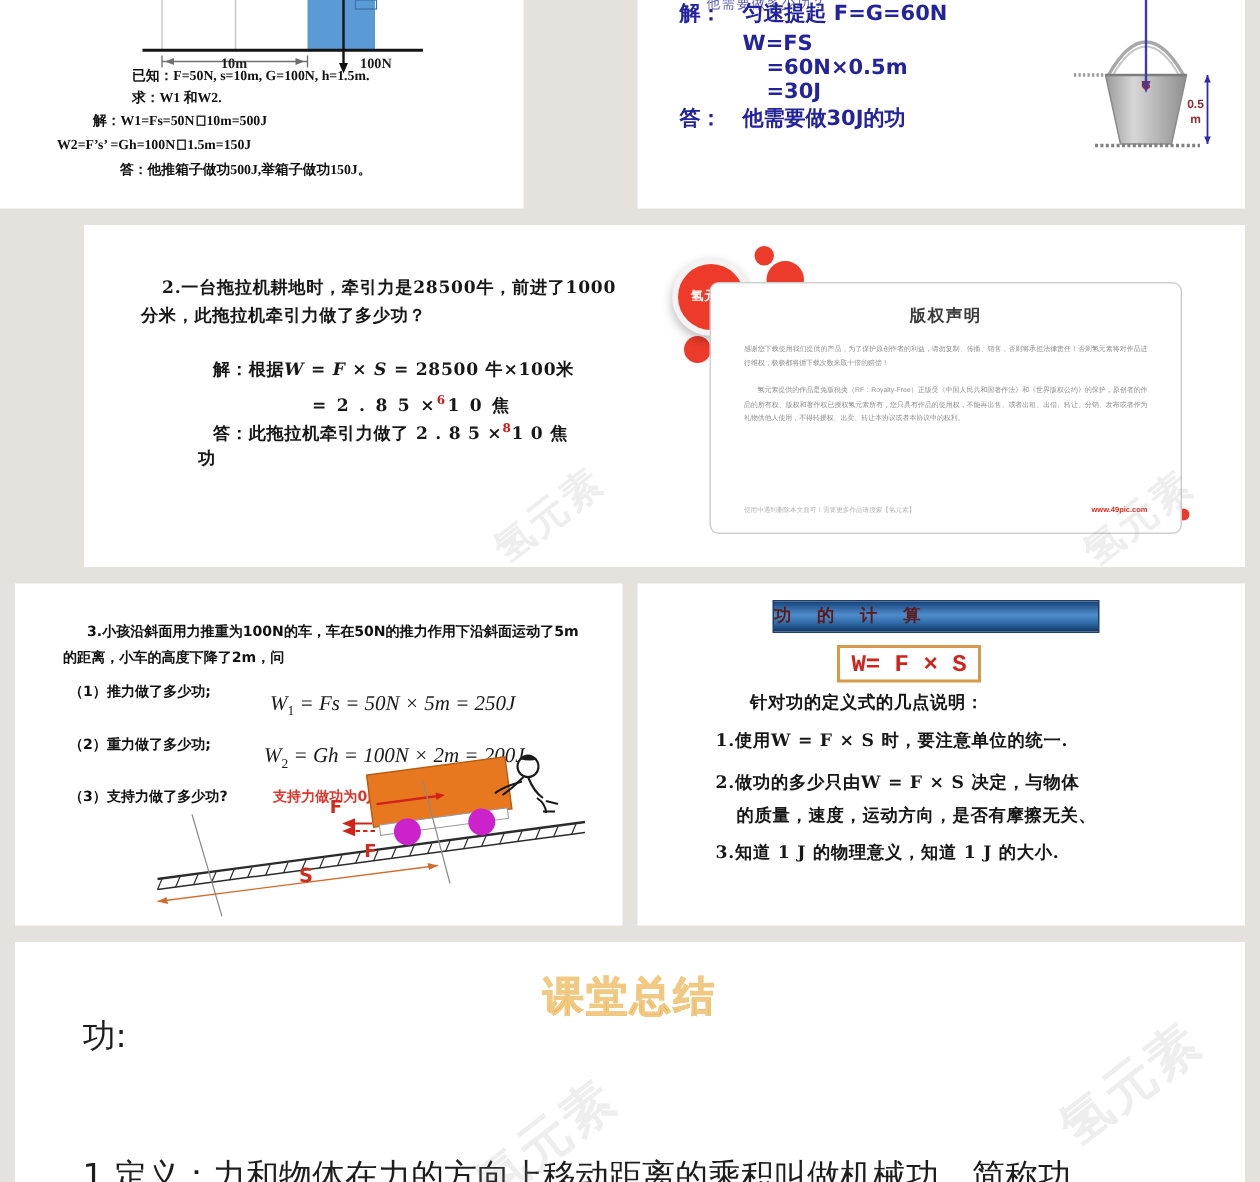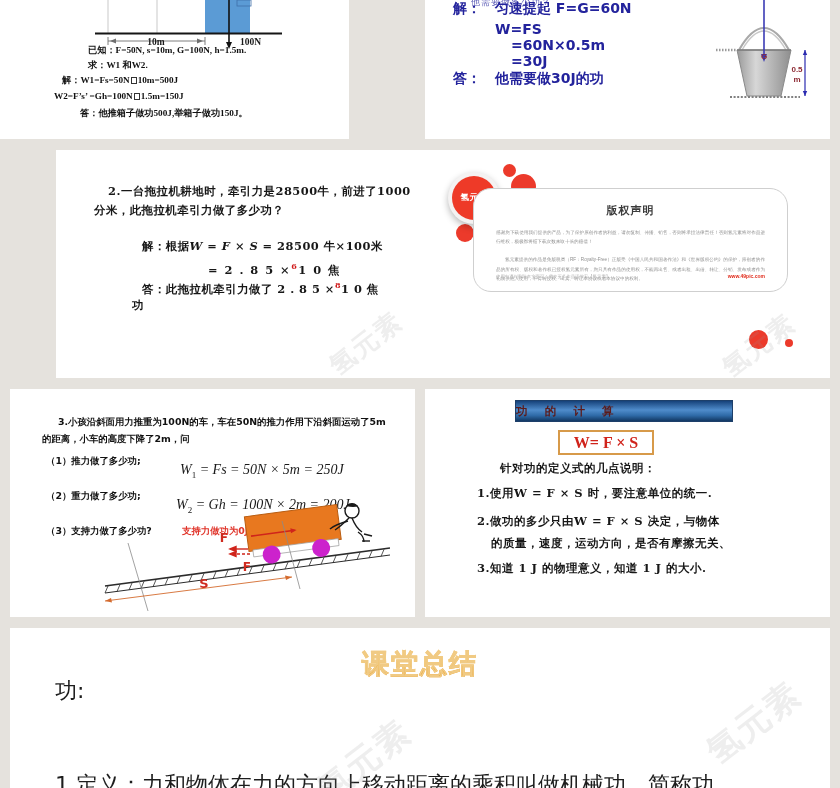--- a/index.html
+++ b/index.html
@@ -38,21 +38,21 @@
   .s1-diagram { position: absolute; left: 0; top: 0; width: 405px; height: 52px; }
   .s1-text {
     position: absolute; left: 0; top: 44px; width: 405px;
     font-family: "Liberation Serif", "DejaVu Serif", serif;
     font-weight: bold; color: #111; font-size: 9.2px;
   }
   .s1-text .ln { white-space: nowrap; margin: 0 0 2px 0; }
   .l-given  { padding-left: 88px; }
   .l-find   { padding-left: 88px; }
   .l-sol    { padding-left: 62px; }
-  .l-sol2   { padding-left: 54px; margin-top: 4px !important; }
+  .l-sol2   { padding-left: 38px; margin-top: 4px !important; }
   .l-ans    { padding-left: 80px; margin-top: 6px !important; }
   .sq { display: inline-block; width: 6px; height: 7px; border: 1px solid #333;
         vertical-align: -1px; margin: 0 1px; }
 
   
   .s2-body {
     position: absolute; left: 28px; top: 0px; width: 260px;
     color: #23239c; font-size: 14px; font-weight: 600;
     font-family: "DejaVu Sans", sans-serif;
   }
@@ -78,22 +78,22 @@
   .s3-q .indent { display:inline-block; width: 14px; }
   .s3-sol { position: absolute; left: 86px; top: 89px; font-size: 11.4px; }
   .s3-sol2 { position: absolute; left: 152px; top: 111px; font-size: 11.4px; letter-spacing: 1.5px; }
   .s3-ans { position: absolute; left: 86px; top: 130px; font-size: 11.4px; }
   .s3-ans2 { position: absolute; left: 76px; top: 148px; font-size: 11.4px; }
   .exp { color: #d01b1b; font-size: 8px; vertical-align: super; font-weight: bold; }
   .mit { font-style: italic; }
 
   
   .s4-card {
-    position: absolute; left: 48px; top: 38px; width: 315px; height: 104px;
-    border: 1px solid #cfcfcf; border-radius: 18px; background: #fff;
+    position: absolute; left: 48px; top: 38px; width: 315px; height: 168px;
+    border: 1px solid #cfcfcf; border-radius: 6px; background: #fff;
   }
   .cc-title {
     text-align: center; color: #3b3b3b; font-size: 11px; font-weight: bold;
     margin-top: 14px; letter-spacing: 1px; filter: blur(.25px);
   }
   .cc-p {
     color: #8f8f8f; font-size: 4.6px; line-height: 2.0; margin: 0 22px;
     text-align: justify; filter: blur(.2px);
   }
   .cc-p.p1 { margin-top: 10px; }
@@ -151,21 +151,21 @@
   .s6-banner span {
     display:block; text-align:left; line-height: 20px; color: #5b1b1b;
     font-weight: bold; font-size: 11.5px; letter-spacing: 7px; filter: blur(.3px);
   }
   .s6-formula {
     position: absolute; left: 133px; top: 41px; width: 96px; height: 25px;
     border: 2px solid #d79a4a; display:flex; align-items:center; justify-content:center;
   }
   .s6-formula span {
     color: #d0231b; font-weight: bold; font-size: 16px;
-    font-family: Liberation Serif, serif;
+    font-family: Liberation Mono, monospace;
   }
   .s6-lead { position: absolute; left: 75px; top: 72px; font-size: 11.5px; }
   .s6-line { position: absolute; left: 52px; font-size: 11.5px; }
   .s6-l1 { top: 97px; }
   .s6-l2 { top: 125px; }
   .s6-l2b { top: 147px; left: 66px; }
   .s6-l3 { top: 172px; }
 
   
   .s7-title {

